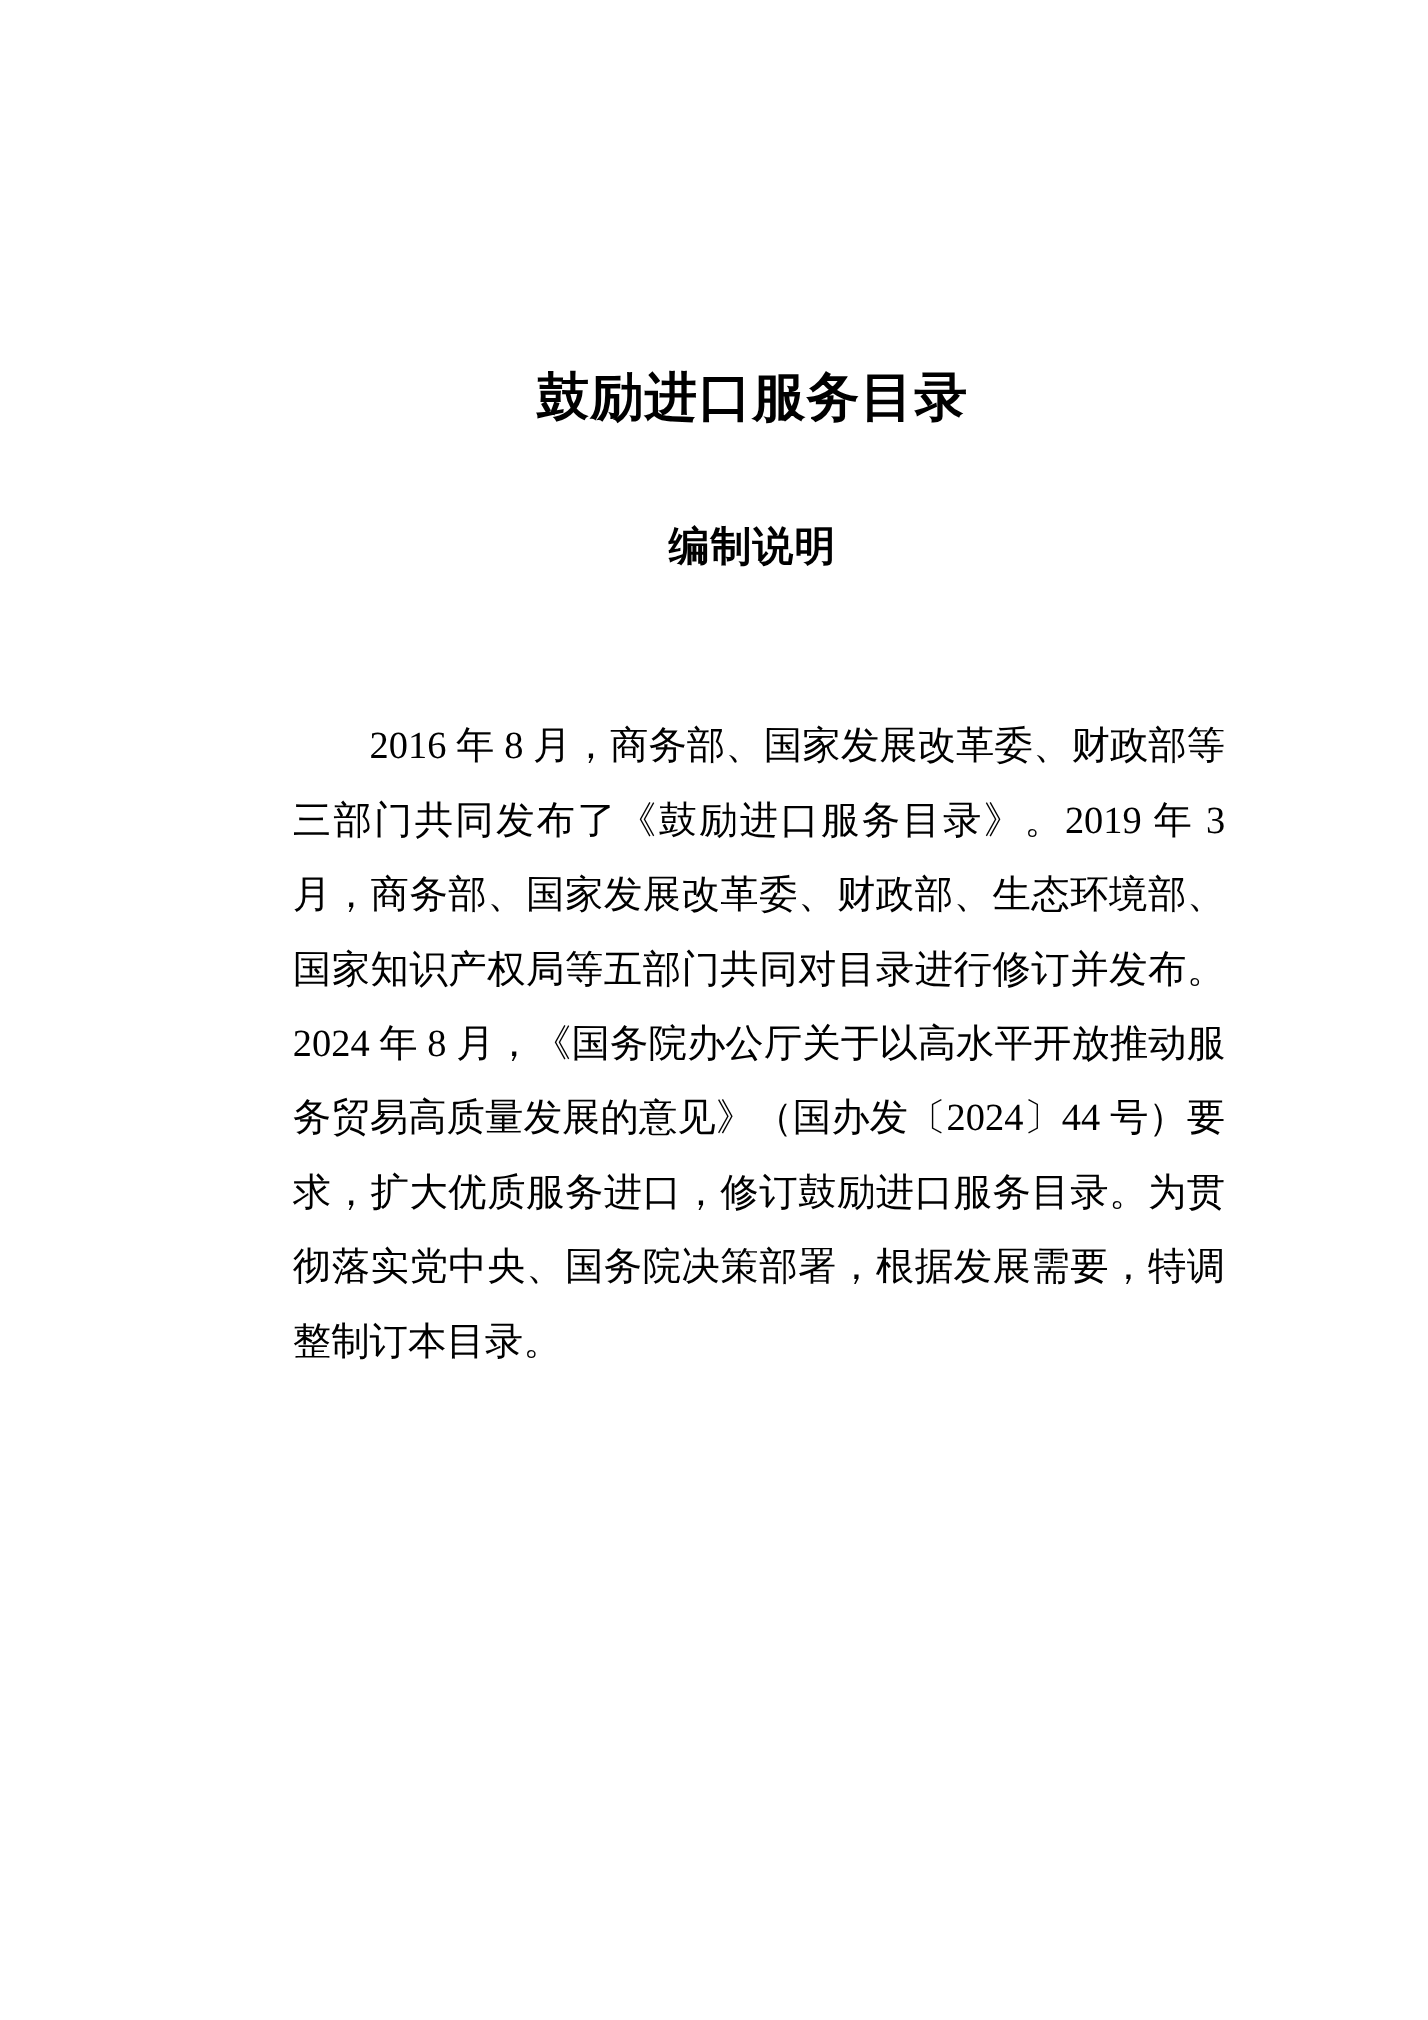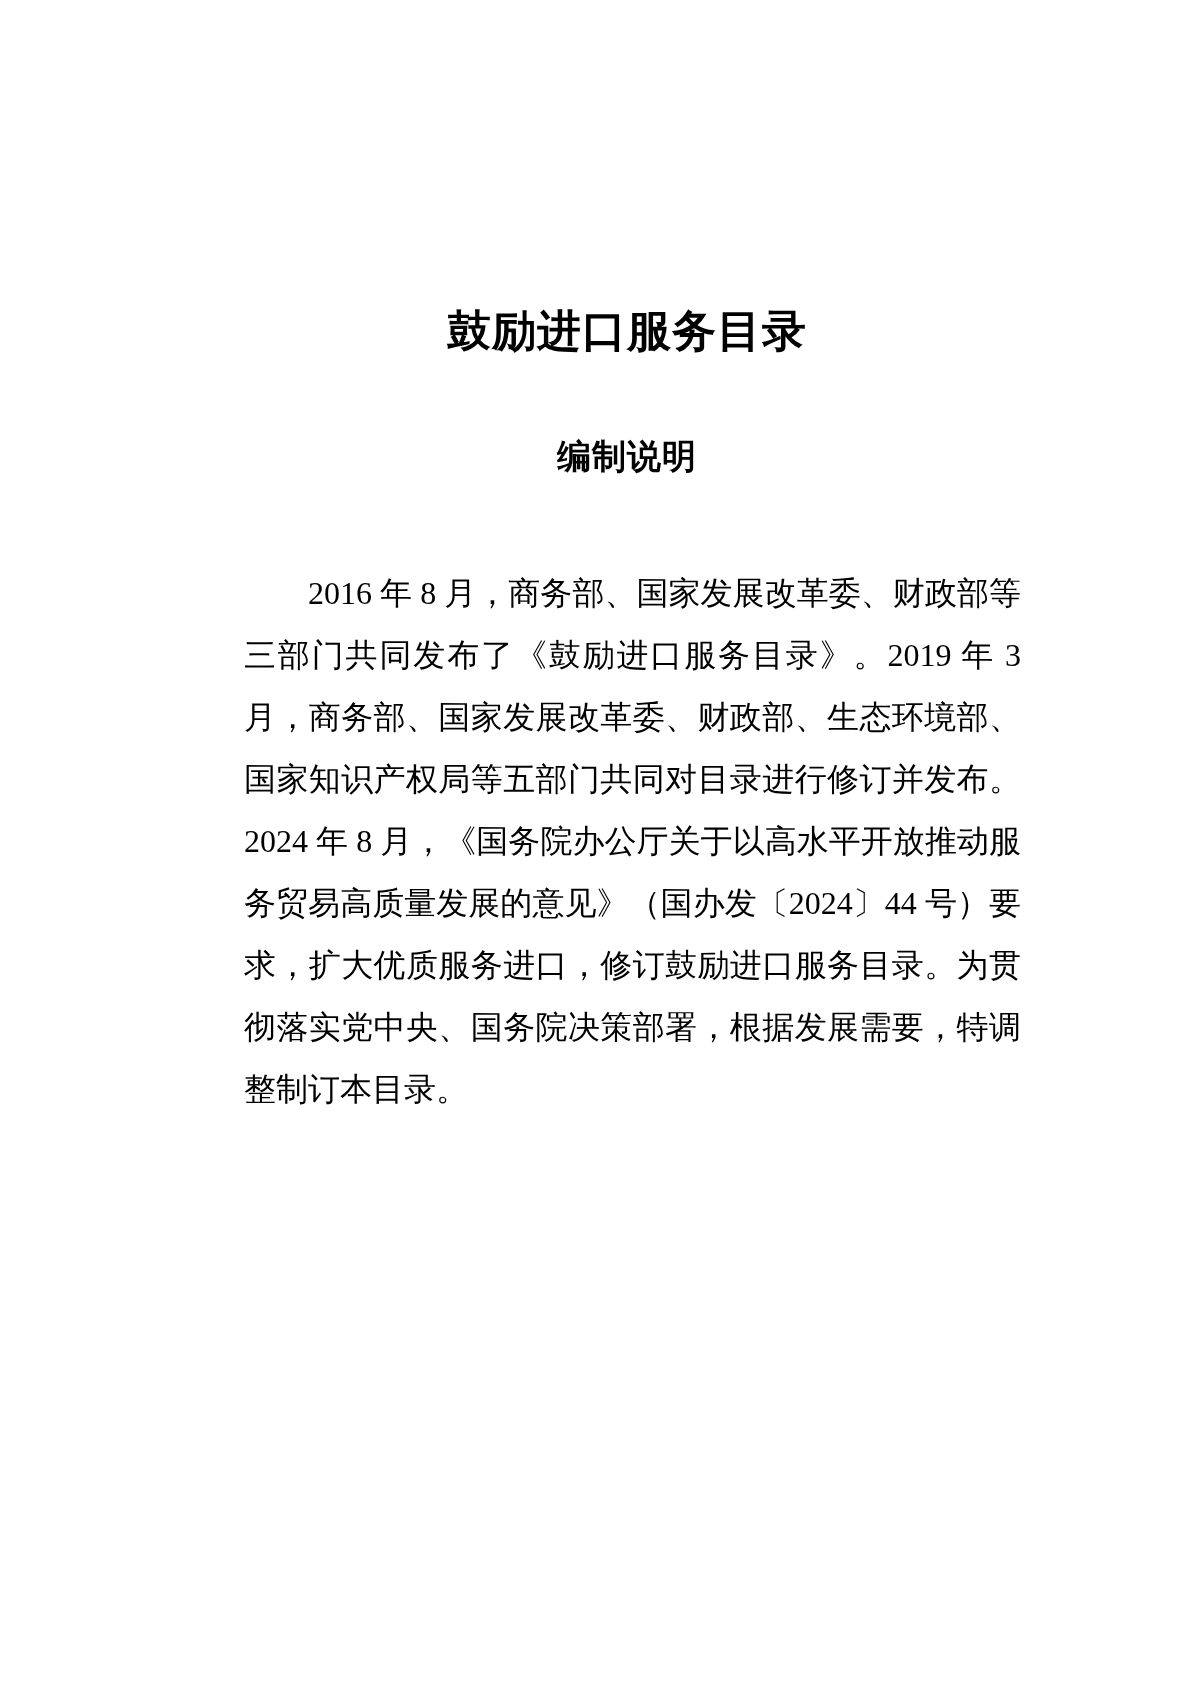--- a/index.html
+++ b/index.html
@@ -42,21 +42,21 @@
       font-size: 34px;
       line-height: 1.1;
       font-weight: 600;
       letter-spacing: 1px;
       font-family: Liberation Sans, sans-serif;
       color: #000000;
     }
 
     .doc-body {
       position: absolute;
-      top: 498px;
+      top: 526px;
       left: 180px;
       width: 841px;
       font-size: 32px;
       line-height: 62px;
       text-align: justify;
       text-justify: inter-ideograph;
       font-family: "Liberation Serif", "DejaVu Serif", serif;
       color: #000000;
     }
 

